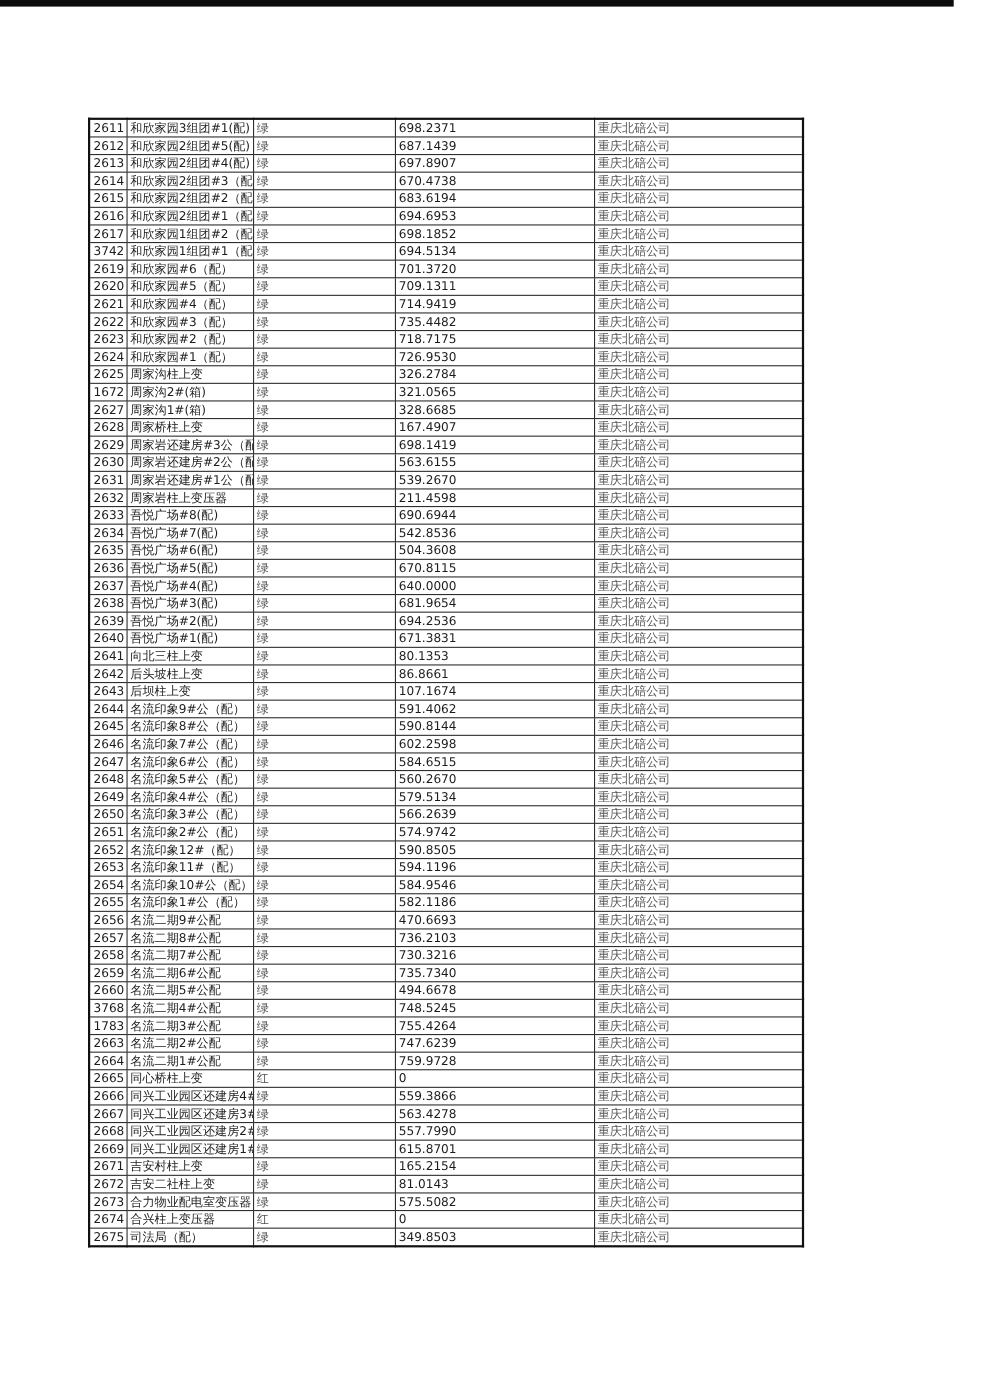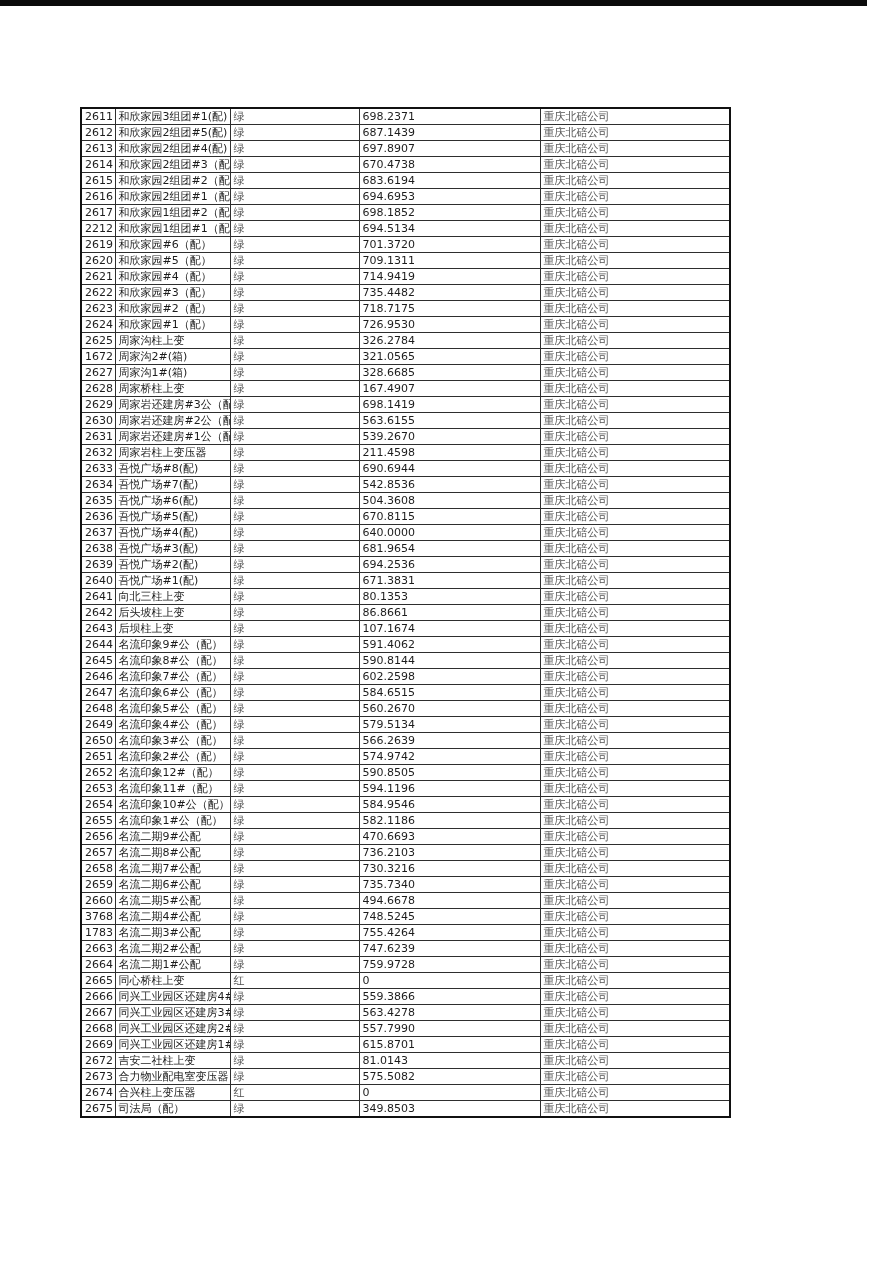--- a/index.html
+++ b/index.html
@@ -108,21 +108,21 @@
     <td class="c-company">重庆北碚公司</td>
   </tr>
         <tr>
     <td class="c-id">2617</td>
     <td class="c-name">和欣家园1组团#2（配）</td>
     <td class="c-status">绿</td>
     <td class="c-value">698.1852</td>
     <td class="c-company">重庆北碚公司</td>
   </tr>
         <tr>
-    <td class="c-id">2212</td>
+    <td class="c-id">3742</td>
     <td class="c-name">和欣家园1组团#1（配）</td>
     <td class="c-status">绿</td>
     <td class="c-value">694.5134</td>
     <td class="c-company">重庆北碚公司</td>
   </tr>
         <tr>
     <td class="c-id">2619</td>
     <td class="c-name">和欣家园#6（配）</td>
     <td class="c-status">绿</td>
     <td class="c-value">701.3720</td>
@@ -469,20 +469,27 @@
     <td class="c-name">同兴工业园区还建房2#箱</td>
     <td class="c-status">绿</td>
     <td class="c-value">557.7990</td>
     <td class="c-company">重庆北碚公司</td>
   </tr>
         <tr>
     <td class="c-id">2669</td>
     <td class="c-name">同兴工业园区还建房1#箱</td>
     <td class="c-status">绿</td>
     <td class="c-value">615.8701</td>
+    <td class="c-company">重庆北碚公司</td>
+  </tr>
+        <tr>
+    <td class="c-id">2671</td>
+    <td class="c-name">吉安村柱上变</td>
+    <td class="c-status">绿</td>
+    <td class="c-value">165.2154</td>
     <td class="c-company">重庆北碚公司</td>
   </tr>
         <tr>
     <td class="c-id">2672</td>
     <td class="c-name">吉安二社柱上变</td>
     <td class="c-status">绿</td>
     <td class="c-value">81.0143</td>
     <td class="c-company">重庆北碚公司</td>
   </tr>
         <tr>

